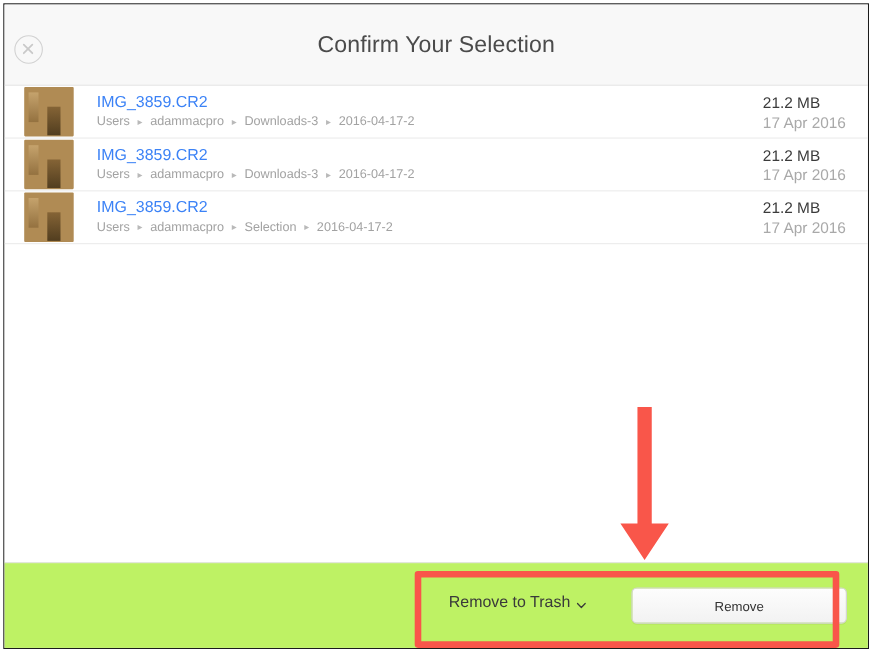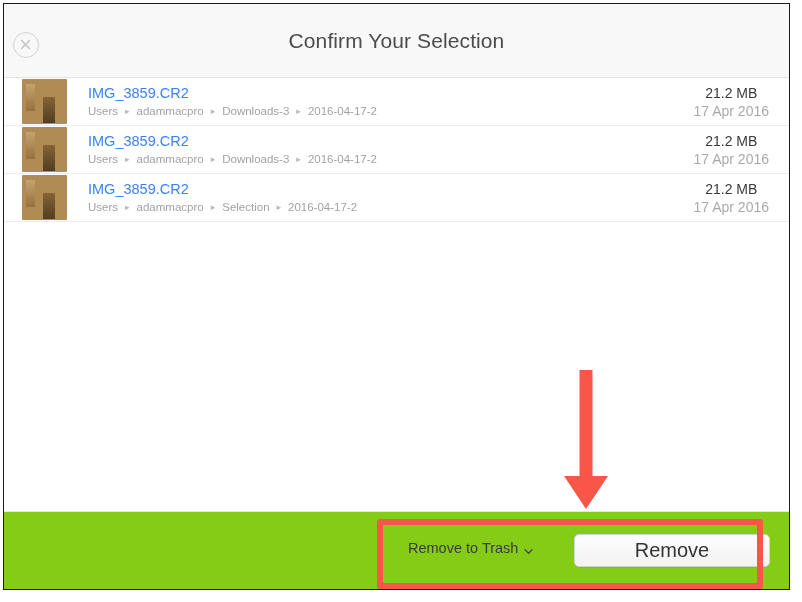--- a/index.html
+++ b/index.html
@@ -159,21 +159,21 @@
   .crumb-sep {
     display: inline-block;
     margin: 0 7px;
     color: #b9b9b9;
     font-size: 9px;
     transform: translateY(-0.5px);
   }
 
   .row-meta {
     flex: 0 0 auto;
-    text-align: center;
+    text-align: left;
     padding-left: 14px;
   }
   .file-size {
     font-size: 14px;
     color: #3b3b3b;
     line-height: 18px;
     margin-bottom: 2px;
     white-space: nowrap;
   }
   .file-date {
@@ -183,21 +183,21 @@
     white-space: nowrap;
   }
 
   
   .bottom-bar {
     position: absolute;
     left: 0;
     right: 0;
     bottom: 0;
     height: 78px;
-    background: #84cc16;
+    background: #bef264;
     border-top: 1px solid #e6e6e6;
     box-sizing: border-box;
     text-decoration: underline;
   }
 
   .dropdown {
     position: absolute;
     left: 404px;
     top: 28px;
     font-size: 14.5px;
@@ -220,21 +220,21 @@
   .remove-btn {
     position: absolute;
     left: 570px;
     top: 22px;
     width: 196px;
     height: 33px;
     border: 1px solid #d4d4d4;
     border-radius: 5px;
     background: linear-gradient(180deg, #fdfdfd 0%, #f2f2f2 100%);
     box-shadow: 0 1px 0 rgba(0,0,0,0.05);
-    font-size: 20px;
+    font-size: 12px;
     color: #333333;
     cursor: pointer;
     font-family: "Liberation Sans", sans-serif;
     box-sizing: border-box;
   }
 
   
   .highlight-box {
     position: absolute;
     left: 377px;

